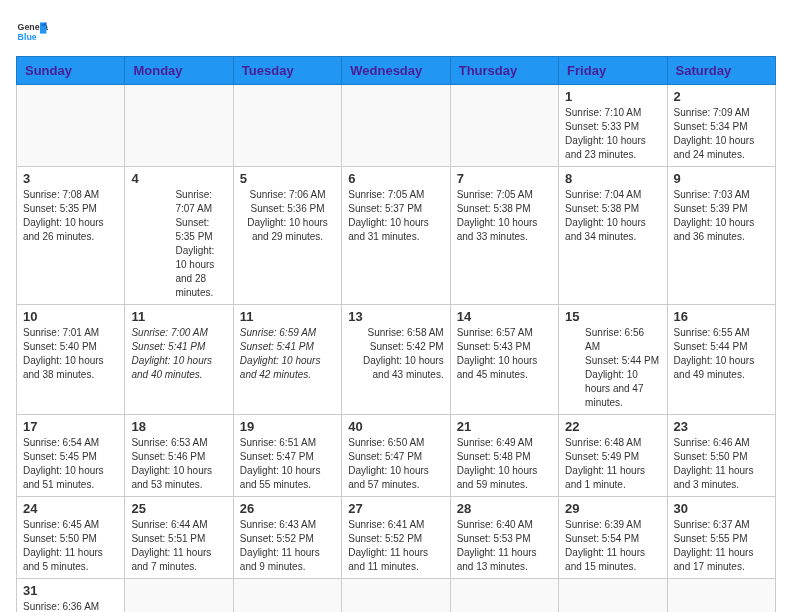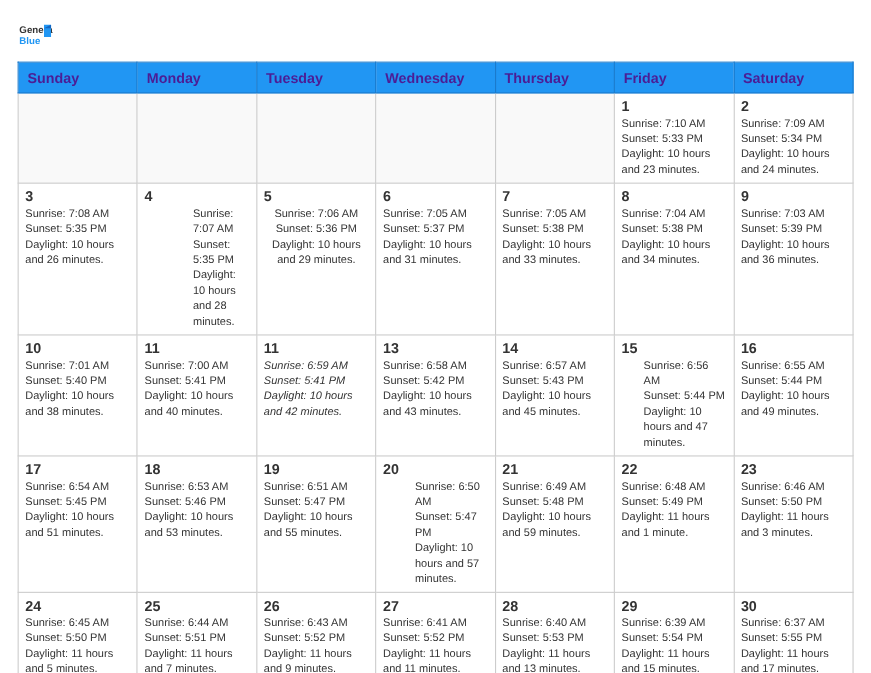--- a/index.html
+++ b/index.html
@@ -187,33 +187,33 @@
       </tr>
       <tr>
         <td>
           <span class="day-number">10</span>
           <div class="day-info" style="white-space: pre-line;">Sunrise: 7:01 AM
 Sunset: 5:40 PM
 Daylight: 10 hours and 38 minutes.</div>
         </td>
         <td>
           <span class="day-number">11</span>
-          <div class="day-info" style="white-space: pre-line;">Sunrise: 7:00 AM
+          <div class="day-info" style="white-space: pre-line; font-style: italic;">Sunrise: 7:00 AM
 Sunset: 5:41 PM
 Daylight: 10 hours and 40 minutes.</div>
         </td>
         <td>
           <span class="day-number">11</span>
           <div class="day-info" style="white-space: pre-line; font-style: italic;">Sunrise: 6:59 AM
 Sunset: 5:41 PM
 Daylight: 10 hours and 42 minutes.</div>
         </td>
         <td>
           <span class="day-number">13</span>
-          <div class="day-info" style="white-space: pre-line;">Sunrise: 6:58 AM
+          <div class="day-info" style="white-space: pre-line; text-align: right;">Sunrise: 6:58 AM
 Sunset: 5:42 PM
 Daylight: 10 hours and 43 minutes.</div>
         </td>
         <td>
           <span class="day-number">14</span>
           <div class="day-info" style="white-space: pre-line;">Sunrise: 6:57 AM
 Sunset: 5:43 PM
 Daylight: 10 hours and 45 minutes.</div>
         </td>
         <td>
@@ -242,22 +242,22 @@
 Sunset: 5:46 PM
 Daylight: 10 hours and 53 minutes.</div>
         </td>
         <td>
           <span class="day-number">19</span>
           <div class="day-info" style="white-space: pre-line;">Sunrise: 6:51 AM
 Sunset: 5:47 PM
 Daylight: 10 hours and 55 minutes.</div>
         </td>
         <td>
-          <span class="day-number">20</span>
-          <div class="day-info" style="white-space: pre-line; margin-left: 29px;">Sunrise: 6:50 AM
+          <span class="day-number">40</span>
+          <div class="day-info" style="white-space: pre-line;">Sunrise: 6:50 AM
 Sunset: 5:47 PM
 Daylight: 10 hours and 57 minutes.</div>
         </td>
         <td>
           <span class="day-number">21</span>
           <div class="day-info" style="white-space: pre-line;">Sunrise: 6:49 AM
 Sunset: 5:48 PM
 Daylight: 10 hours and 59 minutes.</div>
         </td>
         <td>

